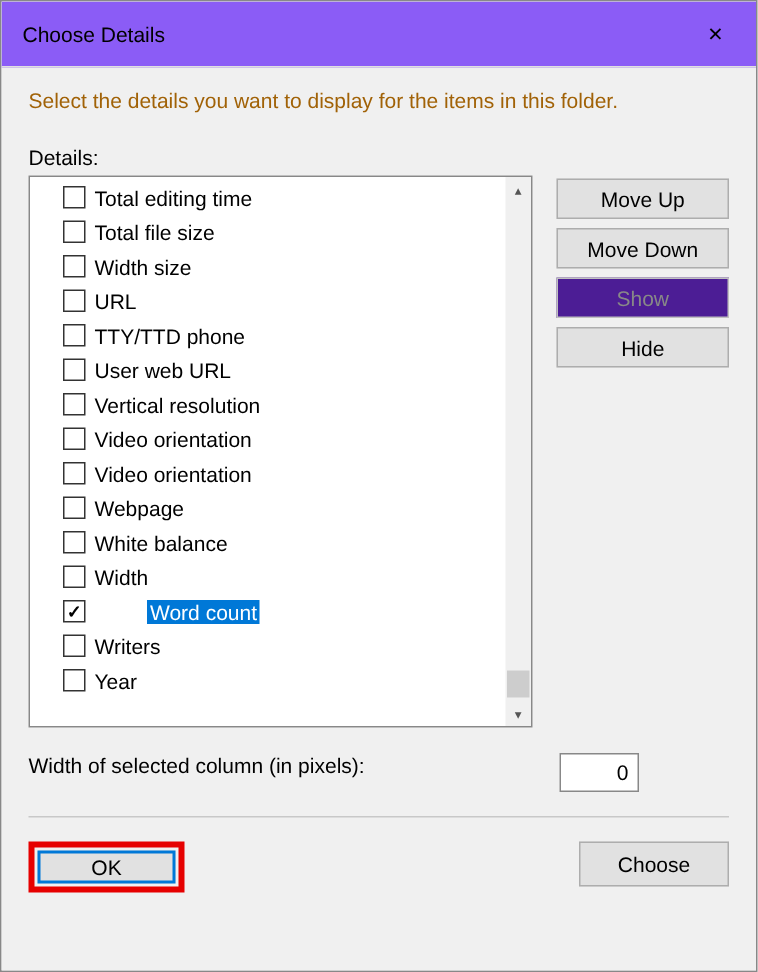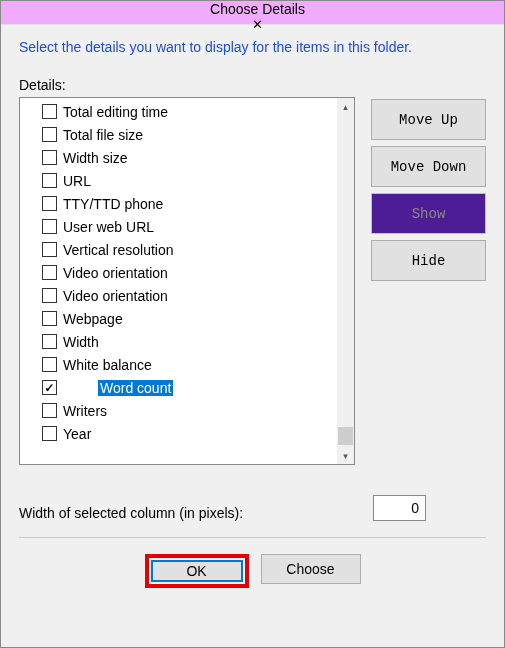--- a/index.html
+++ b/index.html
@@ -8,41 +8,40 @@
     font-family: "Segoe UI", Tahoma, sans-serif;
     font-size: 13px;
     background: #fff;
     width: 505px;
     height: 648px;
     overflow: hidden;
     border: 1px solid #888;
   }
   .window { background: #f0f0f0; height: 100%; display: flex; flex-direction: column; }
   .titlebar {
-    background: #f0abfc;
-    height: 24px;
+    background: #8b5cf6;
+    height: 44px;
     display: flex;
     align-items: center;
     padding: 0 4px 0 14px;
     border-bottom: 1px solid #e0e0e0;
-    flex-direction: column;
   }
   .titlebar-title { font-size: 14px; flex: 1; color: #000; }
   .close-btn {
     width: 46px; height: 32px;
     display: flex; align-items: center; justify-content: center;
     color: #000;
   }
   .content {
     flex: 1;
     padding: 14px 18px 0 18px;
     display: flex;
     flex-direction: column;
   }
-  .instruction { font-size: 14px; color: #1d4ed8; margin-bottom: 22px; }
+  .instruction { font-size: 14px; color: #a16207; margin-bottom: 22px; }
   .details-label { font-size: 14px; margin-bottom: 4px; }
   .middle {
     display: flex;
     gap: 16px;
   }
   .listbox {
     flex: 1;
     background: #fff;
     border: 1px solid #888;
     height: 368px;
@@ -104,44 +103,43 @@
     background: #0078d7;
     color: #fff;
     margin-left: 37px;
   }
   .side-buttons {
     width: 115px;
     padding-top: 2px;
   }
   .side-buttons .btn {
     width: 100%;
-    height: 41px;
+    height: 27px;
     margin-bottom: 6px;
-    font-family: Liberation Mono, monospace;
   }
   .btn {
     background: #e1e1e1;
     border: 1px solid #adadad;
     font-family: inherit;
     font-size: 14px;
     color: #000;
     display: flex;
     align-items: center;
     justify-content: center;
     cursor: default;
   }
   .btn.disabled, .btn:disabled {
     color: #888;
     background: #4c1d95;
     border-color: #c0c0c0;
   }
   .width-row {
     display: flex;
-    align-items: flex-end;
-    margin-top: 30px;
+    align-items: flex-start;
+    margin-top: 17px;
     font-size: 14px;
     gap: 10px;
   }
   .width-row label { flex: 0 0 auto; }
   .width-input {
     width: 53px;
     height: 26px;
     border: 1px solid #888;
     font-family: inherit;
     font-size: 14px;
@@ -151,21 +149,21 @@
     margin-left: auto;
     margin-right: 60px;
   }
   .sep {
     height: 1px;
     background: #c8c8c8;
     margin: 16px 0 0 0;
   }
   .bottom-buttons {
     display: flex;
-    justify-content: center;
+    justify-content: space-between;
     gap: 12px;
     padding: 16px 0 16px 0;
   }
   .bottom-buttons .btn {
     width: 100px;
     height: 30px;
   }
   .ok-wrapper {
     border: 4px solid #e60000;
     padding: 2px;
@@ -230,25 +228,25 @@
             <div class="item">
               <span class="checkbox"></span>
               <span class="item-label">Video orientation</span>
             </div>
             <div class="item">
               <span class="checkbox"></span>
               <span class="item-label">Webpage</span>
             </div>
             <div class="item">
               <span class="checkbox"></span>
+              <span class="item-label">White balance</span>
+            </div>
+            <div class="item">
+              <span class="checkbox"></span>
               <span class="item-label">Width</span>
-            </div>
-            <div class="item">
-              <span class="checkbox"></span>
-              <span class="item-label">White balance</span>
             </div>
             <div class="item selected">
               <span class="checkbox checked"></span>
               <span class="item-label">Word count</span>
             </div>
             <div class="item">
               <span class="checkbox"></span>
               <span class="item-label">Writers</span>
             </div>
             <div class="item">

